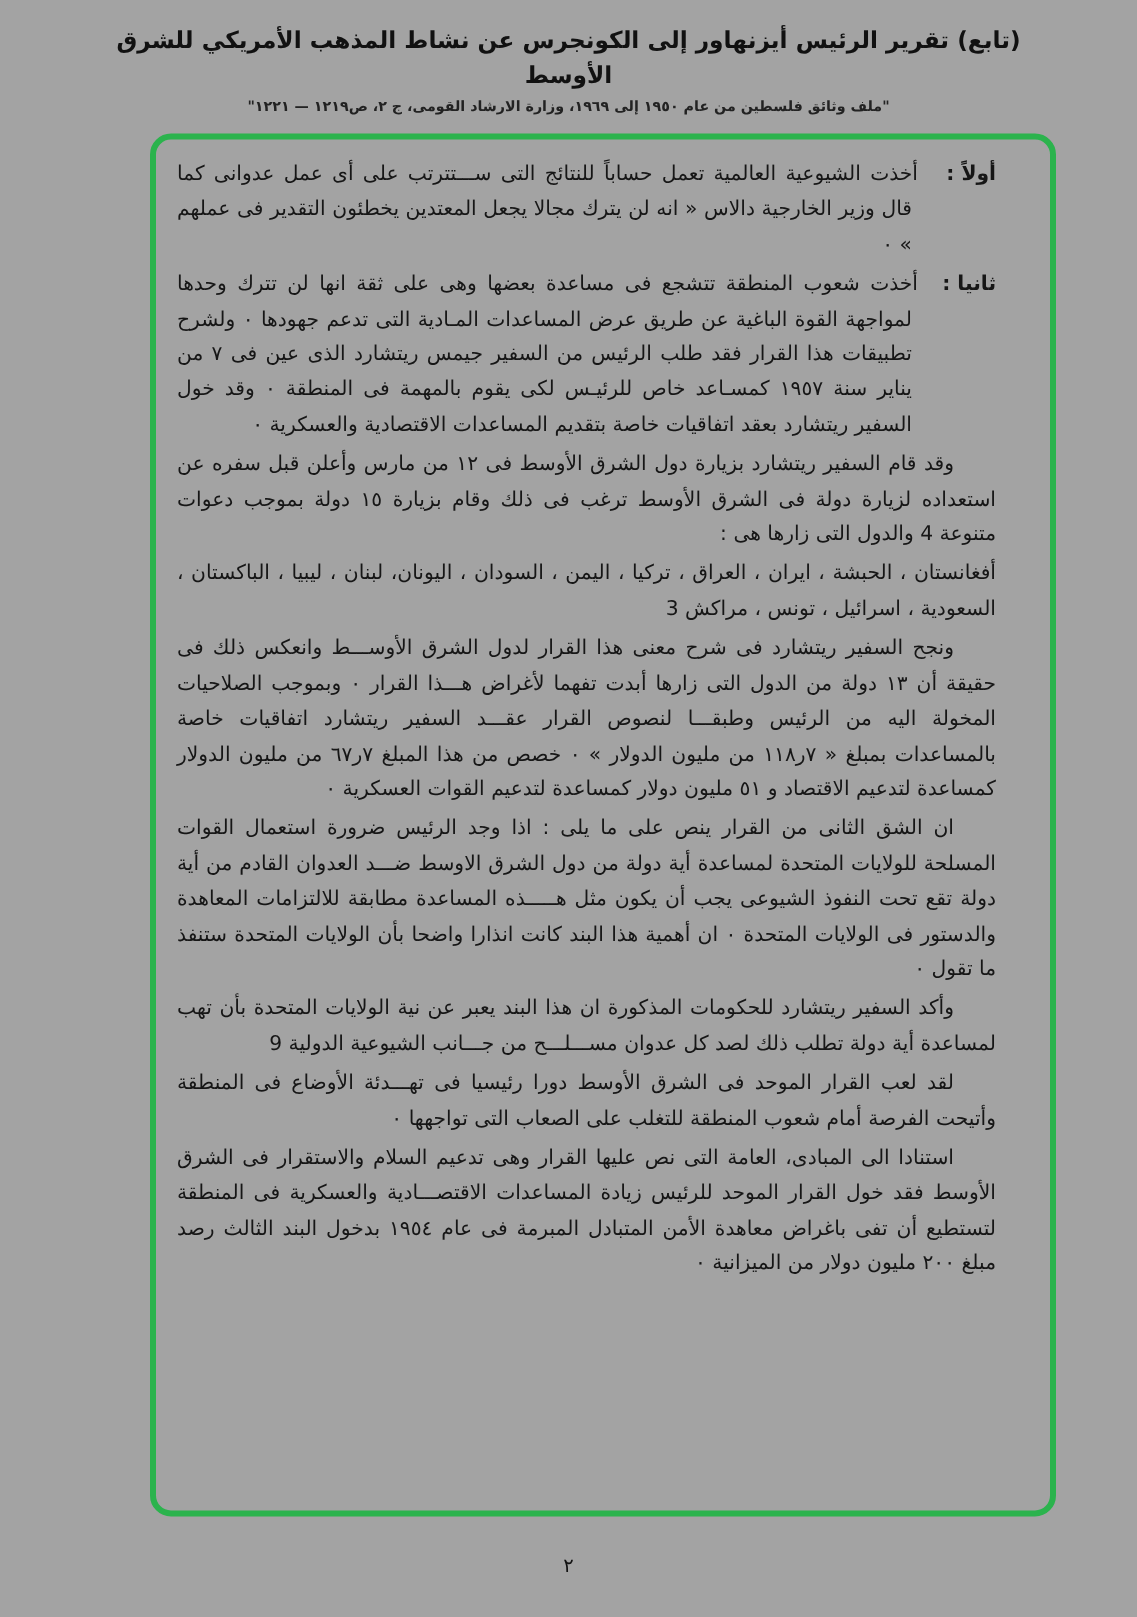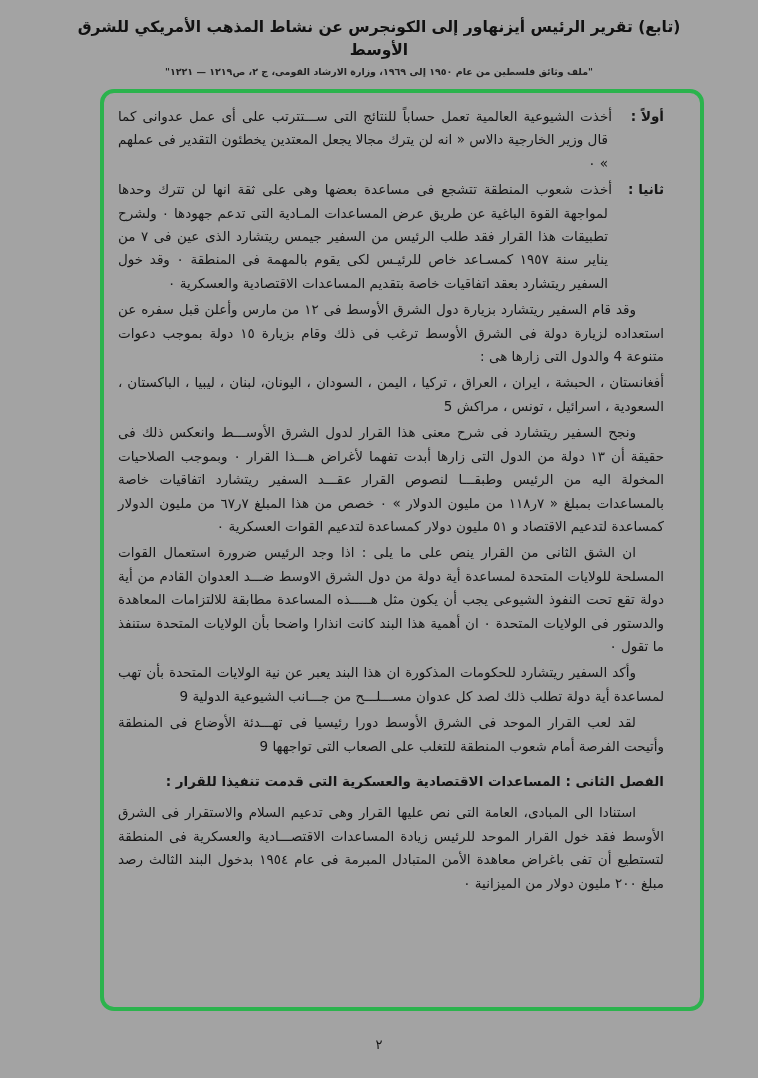--- a/index.html
+++ b/index.html
@@ -94,31 +94,30 @@
     <p class="para hang">
       <span class="label">أولاً :</span><span>أخذت الشيوعية العالمية تعمل حساباً للنتائج التى ســـتترتب على أى عمل عدوانى كما قال وزير الخارجية دالاس « انه لن يترك مجالا يجعل المعتدين يخطئون التقدير فى عملهم » ٠</span>
     </p>
 
     <p class="para hang">
       <span class="label">ثانيا :</span><span>أخذت شعوب المنطقة تتشجع فى مساعدة بعضها وهى على ثقة انها لن تترك وحدها لمواجهة القوة الباغية عن طريق عرض المساعدات المـادية التى تدعم جهودها ٠ ولشرح تطبيقات هذا القرار فقد طلب الرئيس من السفير جيمس ريتشارد الذى عين فى ٧ من يناير سنة ١٩٥٧ كمسـاعد خاص للرئيـس لكى يقوم بالمهمة فى المنطقة ٠ وقد خول السفير ريتشارد بعقد اتفاقيات خاصة بتقديم المساعدات الاقتصادية والعسكرية ٠</span>
     </p>
 
     <p class="para indent">وقد قام السفير ريتشارد بزيارة دول الشرق الأوسط فى ١٢ من مارس وأعلن قبل سفره عن استعداده لزيارة دولة فى الشرق الأوسط ترغب فى ذلك وقام بزيارة ١٥ دولة بموجب دعوات متنوعة 4 والدول التى زارها هى :</p>
 
-    <p class="para">أفغانستان ، الحبشة ، ايران ، العراق ، تركيا ، اليمن ، السودان ، اليونان، لبنان ، ليبيا ، الباكستان ، السعودية ، اسرائيل ، تونس ، مراكش 5</p>
+    <p class="para">أفغانستان ، الحبشة ، ايران ، العراق ، تركيا ، اليمن ، السودان ، اليونان، لبنان ، ليبيا ، الباكستان ، السعودية ، اسرائيل ، تونس ، مراكش 3</p>
 
     <p class="para indent">ونجح السفير ريتشارد فى شرح معنى هذا القرار لدول الشرق الأوســـط وانعكس ذلك فى حقيقة أن ١٣ دولة من الدول التى زارها أبدت تفهما لأغراض هـــذا القرار ٠ وبموجب الصلاحيات المخولة اليه من الرئيس وطبقـــا لنصوص القرار عقـــد السفير ريتشارد اتفاقيات خاصة بالمساعدات بمبلغ « ٧ر١١٨ من مليون الدولار » ٠ خصص من هذا المبلغ ٧ر٦٧ من مليون الدولار كمساعدة لتدعيم الاقتصاد و ٥١ مليون دولار كمساعدة لتدعيم القوات العسكرية ٠</p>
 
     <p class="para indent">ان الشق الثانى من القرار ينص على ما يلى : اذا وجد الرئيس ضرورة استعمال القوات المسلحة للولايات المتحدة لمساعدة أية دولة من دول الشرق الاوسط ضـــد العدوان القادم من أية دولة تقع تحت النفوذ الشيوعى يجب أن يكون مثل هـــــذه المساعدة مطابقة للالتزامات المعاهدة والدستور فى الولايات المتحدة ٠ ان أهمية هذا البند كانت انذارا واضحا بأن الولايات المتحدة ستنفذ ما تقول ٠</p>
 
     <p class="para indent">وأكد السفير ريتشارد للحكومات المذكورة ان هذا البند يعبر عن نية الولايات المتحدة بأن تهب لمساعدة أية دولة تطلب ذلك لصد كل عدوان مســـلـــح من جـــانب الشيوعية الدولية 9</p>
 
-    <p class="para indent">لقد لعب القرار الموحد فى الشرق الأوسط دورا رئيسيا فى تهـــدئة الأوضاع فى المنطقة وأتيحت الفرصة أمام شعوب المنطقة للتغلب على الصعاب التى تواجهها 9</p>
+    <p class="para indent">لقد لعب القرار الموحد فى الشرق الأوسط دورا رئيسيا فى تهـــدئة الأوضاع فى المنطقة وأتيحت الفرصة أمام شعوب المنطقة للتغلب على الصعاب التى تواجهها ٠</p>
 
-    <p class="para section-heading">الفصل الثانى : المساعدات الاقتصادية والعسكرية التى قدمت تنفيذا للقرار :</p>
 
     <p class="para indent">استنادا الى المبادى، العامة التى نص عليها القرار وهى تدعيم السلام والاستقرار فى الشرق الأوسط فقد خول القرار الموحد للرئيس زيادة المساعدات الاقتصـــادية والعسكرية فى المنطقة لتستطيع أن تفى باغراض معاهدة الأمن المتبادل المبرمة فى عام ١٩٥٤ بدخول البند الثالث رصد مبلغ ٢٠٠ مليون دولار من الميزانية ٠</p>
 
 
   </div>
 
   <footer>
     <div class="page-number">٢</div>
   </footer>
 

